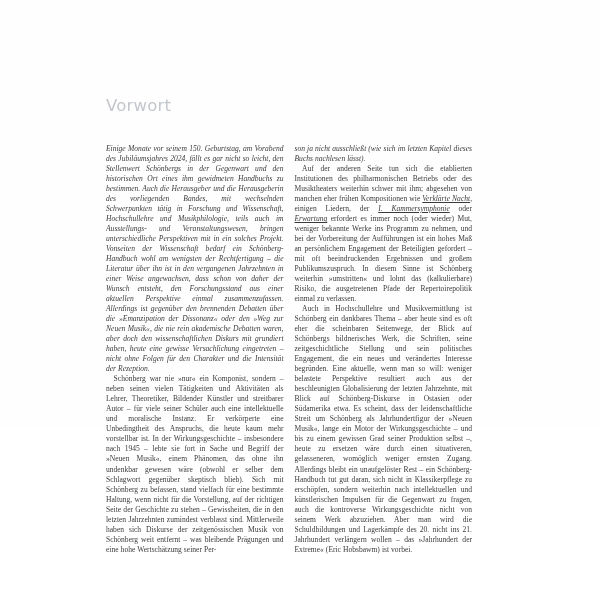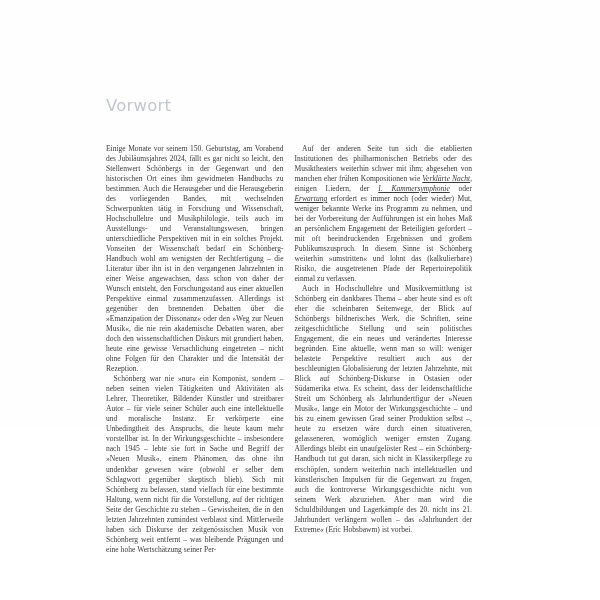--- a/index.html
+++ b/index.html
@@ -52,20 +52,21 @@
     line-height: 10.02px;
     color: #3a3a3c;
     hyphens: manual;
     word-spacing: 0.02em;
   }
   .col p.indent {
     text-indent: 7.6px;
   }
   .col p.noindent {
     text-indent: 0;
+    font-style: italic;
   }
   .col p i {
     font-style: italic;
     text-decoration: underline;
   }
   
   .col p { text-align-last: left; }
 </style>
 </head>
 <body>
@@ -75,18 +76,19 @@
   <div class="page-title">Vorwort</div>
 
   <div class="columns">
 
     <div class="col">
       <p class="noindent">Einige Monate vor seinem 150. Geburtstag, am Vorabend des Jubiläumsjahres 2024, fällt es gar nicht so leicht, den Stellenwert Schönbergs in der Gegenwart und den historischen Ort eines ihm gewidmeten Handbuchs zu bestimmen. Auch die Herausgeber und die Herausgeberin des vorliegenden Bandes, mit wechselnden Schwerpunkten tätig in Forschung und Wissenschaft, Hochschullehre und Musikphilologie, teils auch im Ausstellungs- und Veranstaltungswesen, bringen unterschiedliche Perspektiven mit in ein solches Projekt. Vonseiten der Wissenschaft bedarf ein Schönberg-Handbuch wohl am wenigsten der Rechtfertigung – die Literatur über ihn ist in den vergangenen Jahrzehnten in einer Weise angewachsen, dass schon von daher der Wunsch entsteht, den Forschungsstand aus einer aktuellen Perspektive einmal zusammenzufassen. Allerdings ist gegenüber den brennenden Debatten über die »Emanzipation der Dissonanz« oder den »Weg zur Neuen Musik«, die nie rein akademische Debatten waren, aber doch den wissenschaftlichen Diskurs mit grundiert haben, heute eine gewisse Versachlichung eingetreten – nicht ohne Folgen für den Charakter und die Intensität der Rezeption.</p>
       <p class="indent">Schönberg war nie »nur« ein Komponist, sondern – neben seinen vielen Tätigkeiten und Aktivitäten als Lehrer, Theoretiker, Bildender Künstler und streitbarer Autor – für viele seiner Schüler auch eine intellektuelle und moralische Instanz. Er verkörperte eine Unbedingtheit des Anspruchs, die heute kaum mehr vorstellbar ist. In der Wirkungsgeschichte – insbesondere nach 1945 – lebte sie fort in Sache und Begriff der »Neuen Musik«, einem Phänomen, das ohne ihn undenkbar gewesen wäre (obwohl er selber dem Schlagwort gegenüber skeptisch blieb). Sich mit Schönberg zu befassen, stand vielfach für eine bestimmte Haltung, wenn nicht für die Vorstellung, auf der richtigen Seite der Geschichte zu stehen – Gewissheiten, die in den letzten Jahrzehnten zumindest verblasst sind. Mittlerweile haben sich Diskurse der zeitgenössischen Musik von Schönberg weit entfernt – was bleibende Prägungen und eine hohe Wertschätzung seiner Per-</p>
     </div>
 
     <div class="col">
+      <p class="noindent">son ja nicht ausschließt (wie sich im letzten Kapitel dieses Buchs nachlesen lässt).</p>
       <p class="indent">Auf der anderen Seite tun sich die etablierten Institutionen des philharmonischen Betriebs oder des Musiktheaters weiterhin schwer mit ihm; abgesehen von manchen eher frühen Kompositionen wie <i>Verklärte Nacht</i>, einigen Liedern, der <i>I. Kammersymphonie</i> oder <i>Erwartung</i> erfordert es immer noch (oder wieder) Mut, weniger bekannte Werke ins Programm zu nehmen, und bei der Vorbereitung der Aufführungen ist ein hohes Maß an persönlichem Engagement der Beteiligten gefordert – mit oft beeindruckenden Ergebnissen und großem Publikumszuspruch. In diesem Sinne ist Schönberg weiterhin »umstritten« und lohnt das (kalkulierbare) Risiko, die ausgetretenen Pfade der Repertoirepolitik einmal zu verlassen.</p>
       <p class="indent">Auch in Hochschullehre und Musikvermittlung ist Schönberg ein dankbares Thema – aber heute sind es oft eher die scheinbaren Seitenwege, der Blick auf Schönbergs bildnerisches Werk, die Schriften, seine zeitgeschichtliche Stellung und sein politisches Engagement, die ein neues und verändertes Interesse begründen. Eine aktuelle, wenn man so will: weniger belastete Perspektive resultiert auch aus der beschleunigten Globalisierung der letzten Jahrzehnte, mit Blick auf Schönberg-Diskurse in Ostasien oder Südamerika etwa. Es scheint, dass der leidenschaftliche Streit um Schönberg als Jahrhundertfigur der »Neuen Musik«, lange ein Motor der Wirkungsgeschichte – und bis zu einem gewissen Grad seiner Produktion selbst –, heute zu ersetzen wäre durch einen situativeren, gelasseneren, womöglich weniger ernsten Zugang. Allerdings bleibt ein unaufgelöster Rest – ein Schönberg-Handbuch tut gut daran, sich nicht in Klassikerpflege zu erschöpfen, sondern weiterhin nach intellektuellen und künstlerischen Impulsen für die Gegenwart zu fragen, auch die kontroverse Wirkungsgeschichte nicht von seinem Werk abzuziehen. Aber man wird die Schuldbildungen und Lagerkämpfe des 20. nicht ins 21. Jahrhundert verlängern wollen – das »Jahrhundert der Extreme« (Eric Hobsbawm) ist vorbei.</p>
     </div>
 
   </div>
 </div>
 
 </body></html>

